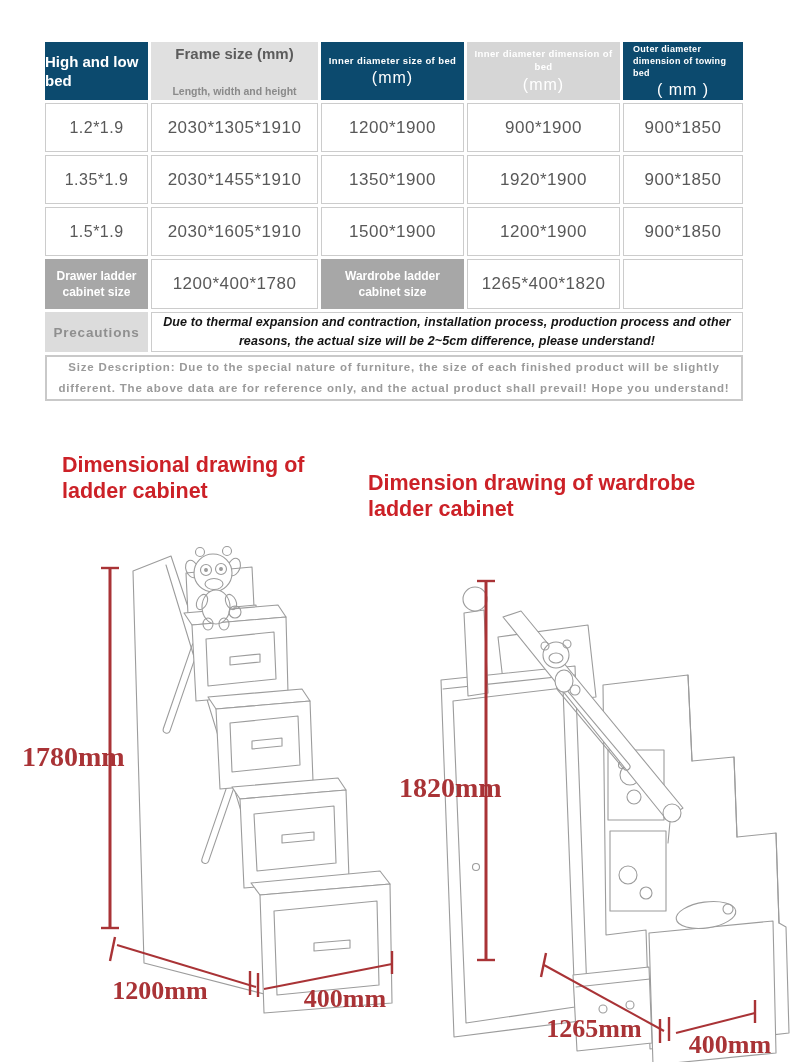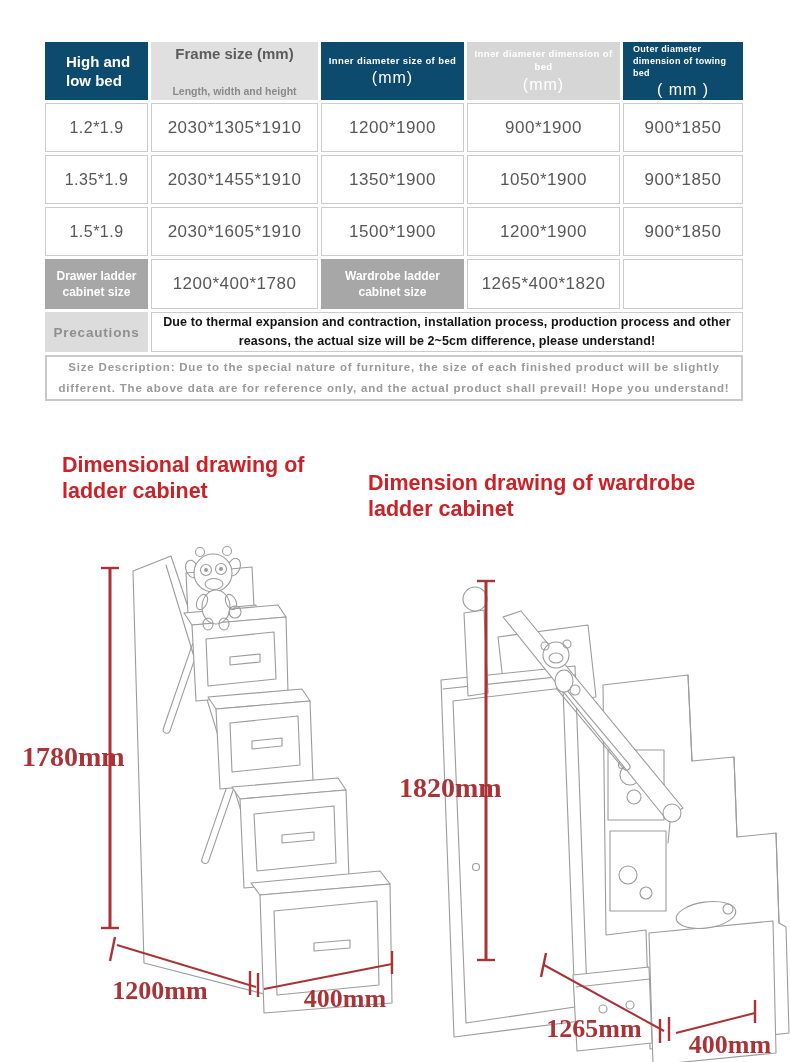--- a/index.html
+++ b/index.html
@@ -8,32 +8,32 @@
 
   
   .spec-table{position:absolute;left:45px;top:42px;width:698px;display:grid;
     grid-template-columns:103px 167px 143px 153px 120px;
     grid-template-rows:58px 49px 49px 49px 50px 40px;gap:3px;background:#fff;}
   .spec-table > div{display:flex;flex-direction:column;align-items:center;justify-content:center;
     text-align:center;box-sizing:border-box;}
   .hd{background:#0c4a6e;color:#fff;}
   .hd-light{background:#e0e0e0;gap:20px;}
   .hd-mid{background:#d6d6d6;color:#fff;}
-  .h1-title{font-weight:bold;font-size:15px;line-height:1.3;color:#fff;text-align:left;align-self:flex-start;padding-left:21px;}
+  .h1-title{font-weight:bold;font-size:15px;line-height:1.3;color:#fff;text-align:left;align-self:flex-start;padding-left:0;}
   .h2-title{font-weight:bold;font-size:15px;color:#5c5c5c;}
   .h2-sub{font-weight:bold;font-size:10.5px;color:#8a8a8a;margin-top:3px;}
   .h-small{font-weight:bold;font-size:9.5px;letter-spacing:.4px;line-height:1.35;}
   .h-unit{font-size:16px;margin-top:2px;letter-spacing:1px;}
   .h5-small{font-weight:bold;font-size:9px;letter-spacing:.3px;text-align:left;align-self:flex-start;padding-left:10px;line-height:1.35;}
   .cell{background:#fff;border:1px solid #ccc;color:#585858;font-size:17px;letter-spacing:.5px;}
   .cell.first{font-size:16px;}
   .gray-lab{background:#a7a7a7;color:#fff;font-weight:bold;font-size:12px;line-height:1.35;padding:0 6px;}
   .prec-lab{background:#dcdcdc;color:#8f8f8f;font-weight:bold;font-size:13.5px;letter-spacing:.8px;}
   .prec-txt{grid-column:2/6;background:#fff;border:1px solid #ccc;color:#141414;font-weight:bold;
-    font-size:12.5px;line-height:1.5;letter-spacing:.1px;}
+    font-size:12.5px;line-height:1.5;letter-spacing:.1px;font-style:italic;}
 
   .size-box{position:absolute;left:45px;top:355px;width:694px;height:42px;border:2px solid #c9c9c9;
     display:flex;flex-direction:column;align-items:center;justify-content:center;
     color:#9a9a9a;font-weight:bold;font-size:11.5px;letter-spacing:.8px;line-height:1.8;text-align:center;}
 
   
   .draw-title{position:absolute;color:#cc2127;font-weight:bold;font-size:21.5px;line-height:26px;}
   .draw-title.left{left:62px;top:452px;}
   .draw-title.right{left:368px;top:470px;}
 
@@ -75,21 +75,21 @@
 
     <div class="cell first">1.2*1.9</div>
     <div class="cell">2030*1305*1910</div>
     <div class="cell">1200*1900</div>
     <div class="cell">900*1900</div>
     <div class="cell">900*1850</div>
 
     <div class="cell first">1.35*1.9</div>
     <div class="cell">2030*1455*1910</div>
     <div class="cell">1350*1900</div>
-    <div class="cell">1050*1900</div>
+    <div class="cell">1920*1900</div>
     <div class="cell">900*1850</div>
 
     <div class="cell first">1.5*1.9</div>
     <div class="cell">2030*1605*1910</div>
     <div class="cell">1500*1900</div>
     <div class="cell">1200*1900</div>
     <div class="cell">900*1850</div>
 
     <div class="gray-lab">Drawer ladder cabinet size</div>
     <div class="cell">1200*400*1780</div>

